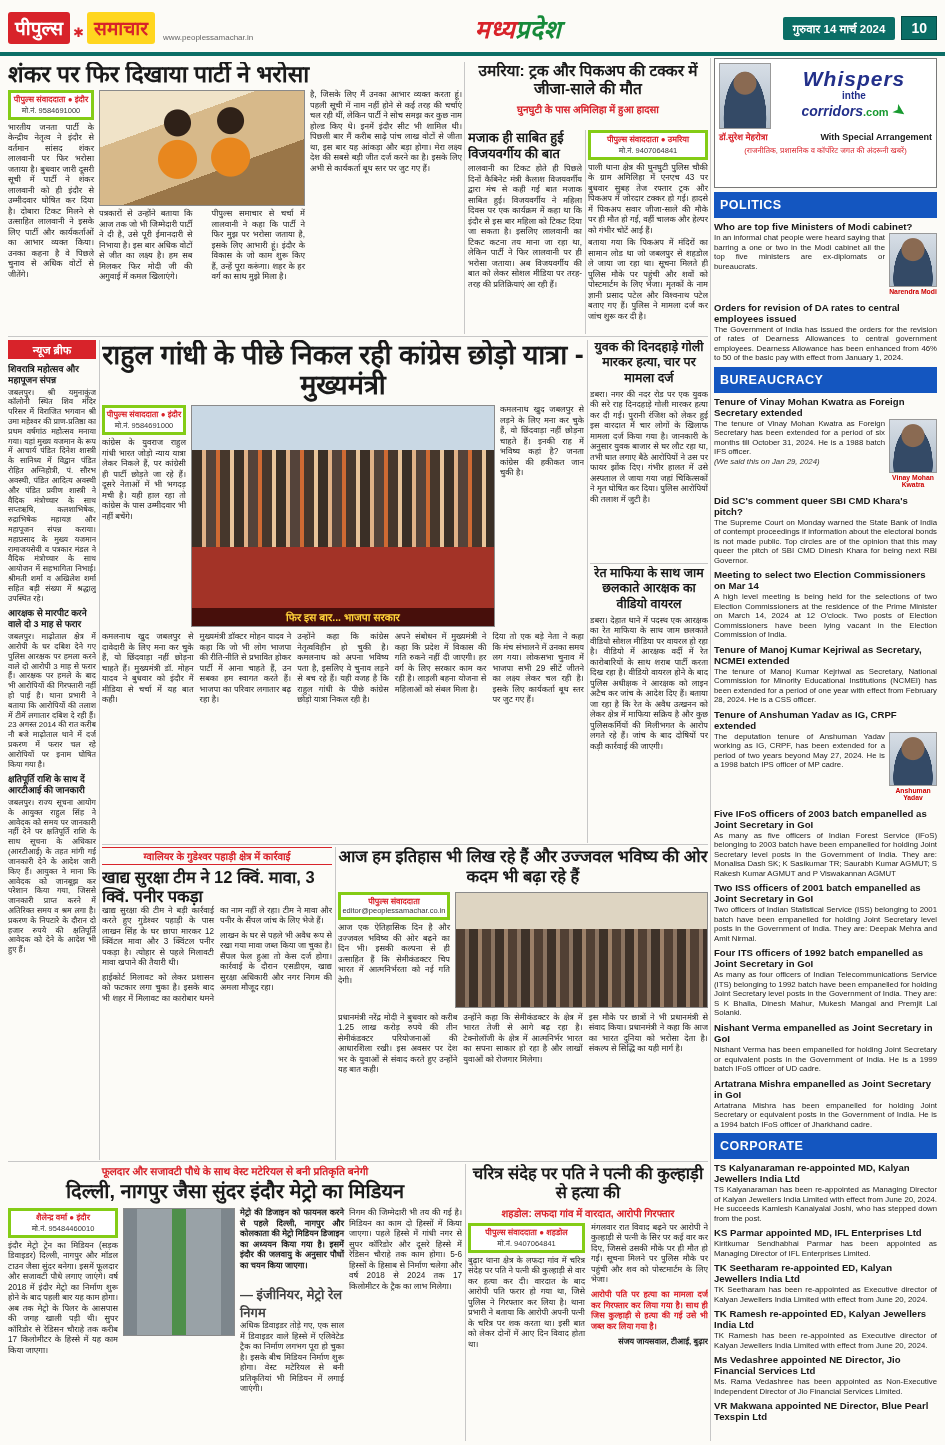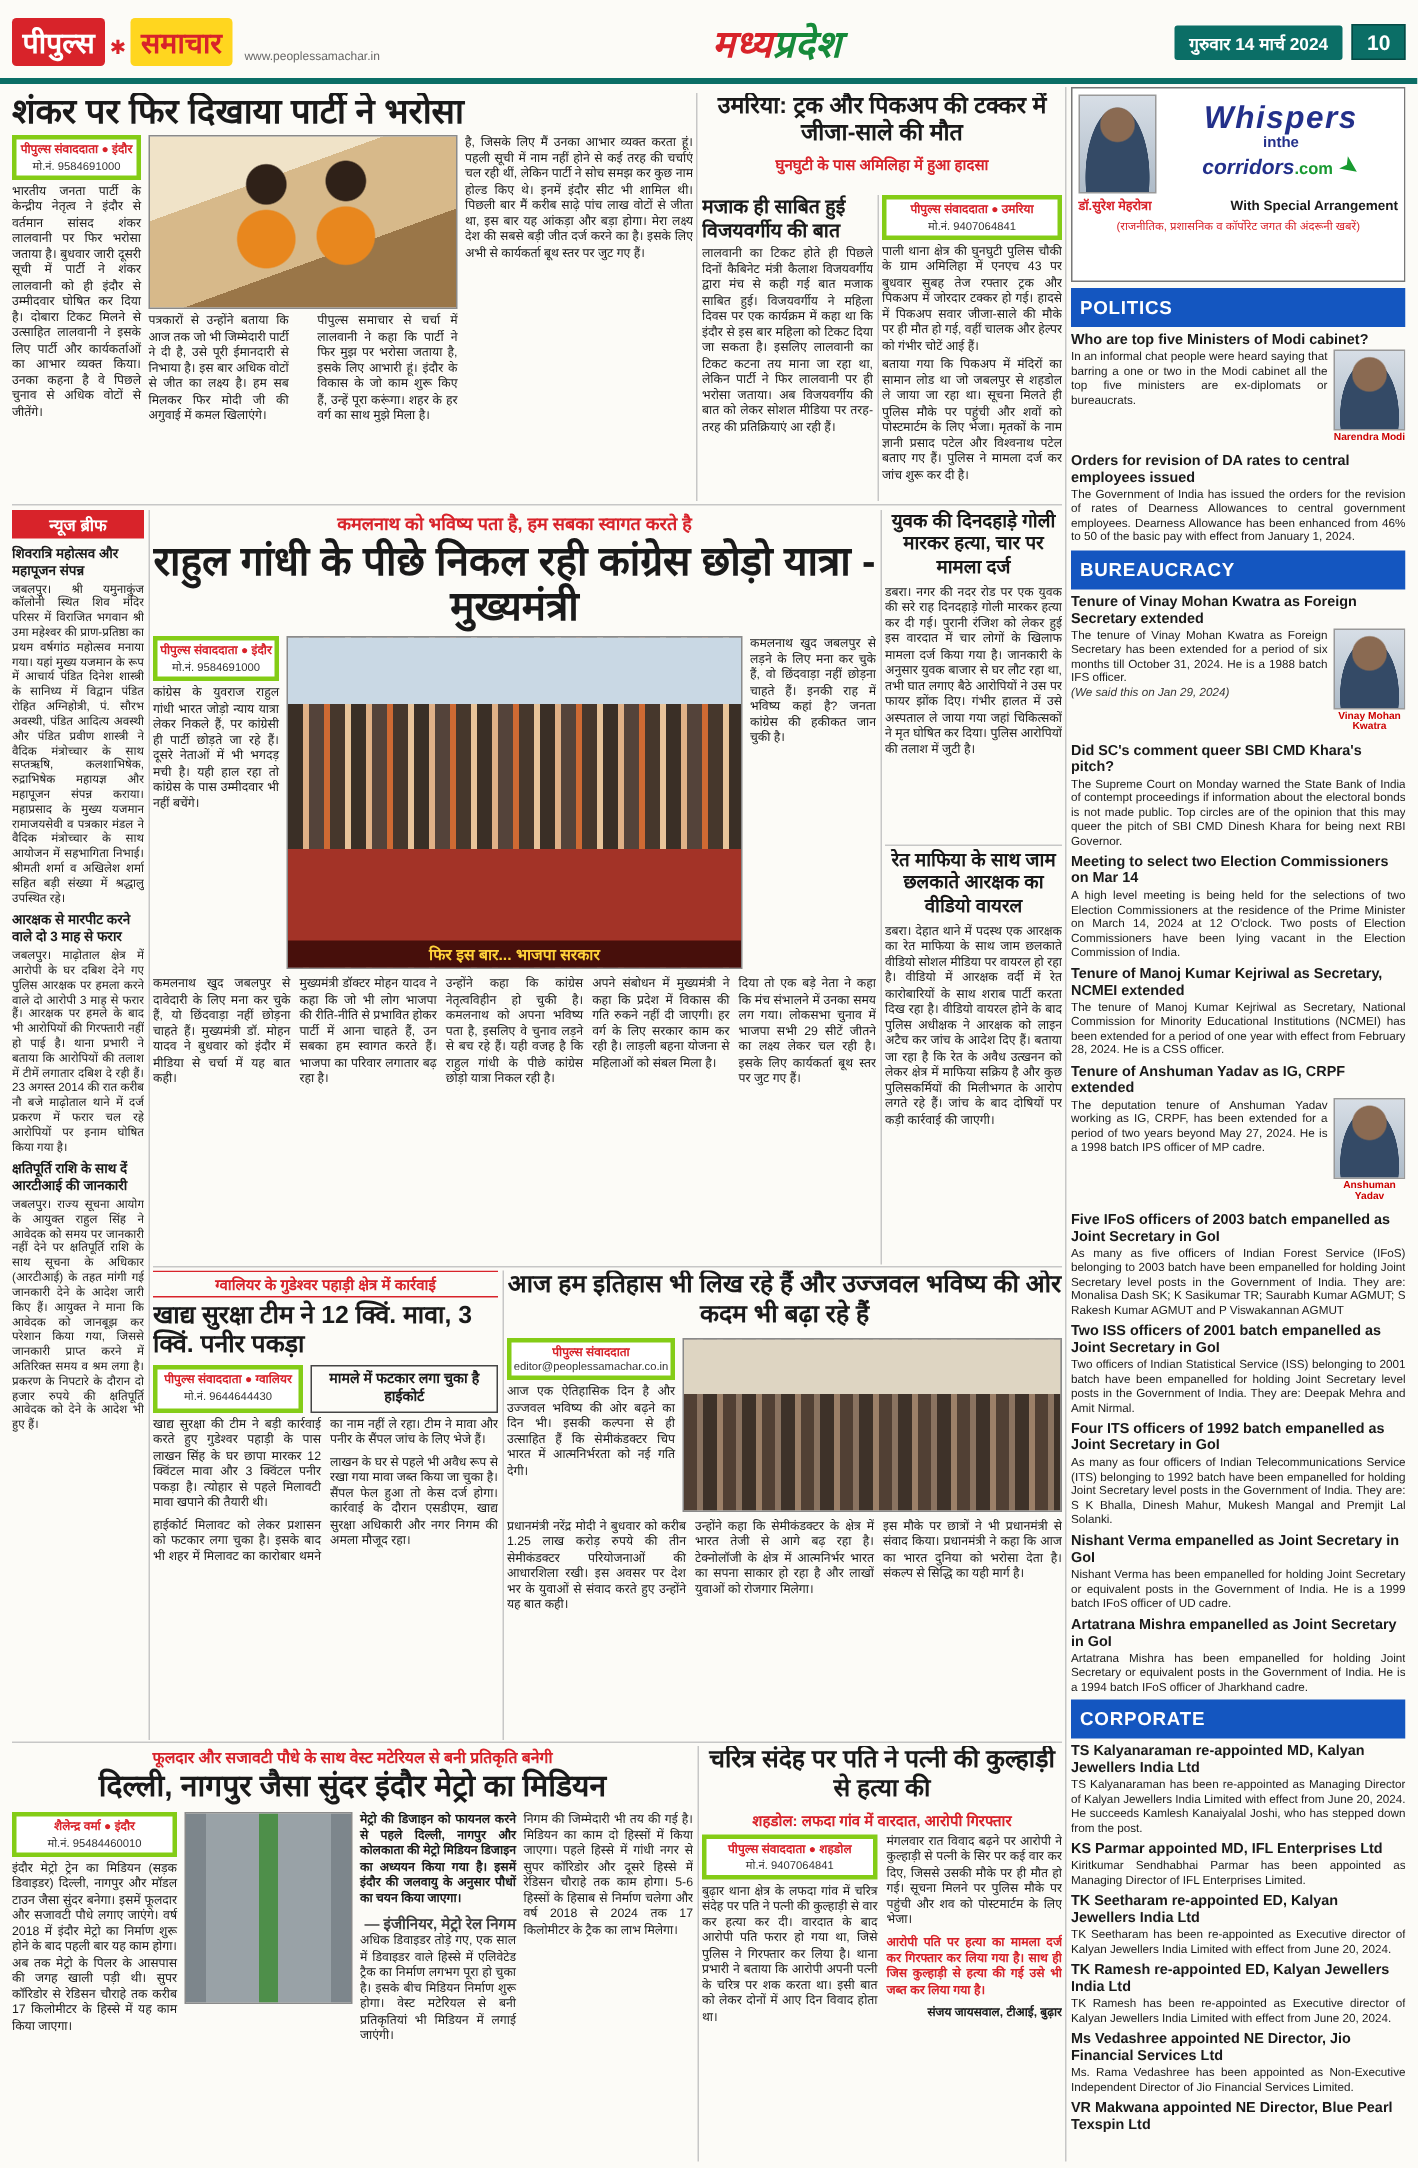--- a/index.html
+++ b/index.html
@@ -109,21 +109,21 @@
 #metro{left:8px;top:1164px;width:454px;height:277px}
 #metro .kicker{font-size:10.5px}
 #metro h2{font-size:20px;line-height:1.15;font-weight:bold;text-align:center;margin-top:2px}
 .mt-row{display:flex;gap:5px;margin-top:5px;height:210px}
 .mt-c0{width:110px;flex:none}
 .photo-metro{width:112px;height:128px;flex:none;background:
  linear-gradient(90deg,#7d868c 0 12%,#99a2a7 12% 44%,#4e8f4a 44% 56%,#99a2a7 56% 88%,#7d868c 88% 100%)}
 .mt-c2{width:104px;flex:none}
 .mt-c3{flex:1}
 .quote{font-weight:bold}
-.quote-by{font-size:10px;font-weight:bold;text-align:right;color:#444;margin-top:4px}
+.quote-by{font-size:13px;font-weight:bold;text-align:left;color:#444;margin-top:14px}
 
 
 #charitra{left:468px;top:1164px;width:240px;height:277px}
 #charitra h2{font-size:16.5px;line-height:1.18;font-weight:bold;text-align:center}
 #charitra .sub{font-size:10px;font-weight:bold;color:#d8232a;text-align:center;margin:3px 0}
 .ch-row{display:flex;gap:6px}
 .ch-row>div{width:50%}
 .note{color:#d8232a;font-weight:bold;font-size:8.2px;line-height:1.3;text-align:justify;margin-top:4px}
 .note-by{font-size:8px;font-weight:bold;text-align:right;margin-top:2px}
 
@@ -225,21 +225,20 @@
     <h4>आरक्षक से मारपीट करने वाले दो 3 माह से फरार</h4>
     <p>जबलपुर। माढ़ोताल क्षेत्र में आरोपी के घर दबिश देने गए पुलिस आरक्षक पर हमला करने वाले दो आरोपी 3 माह से फरार हैं। आरक्षक पर हमले के बाद भी आरोपियों की गिरफ्तारी नहीं हो पाई है। थाना प्रभारी ने बताया कि आरोपियों की तलाश में टीमें लगातार दबिश दे रही हैं। 23 अगस्त 2014 की रात करीब नौ बजे माढ़ोताल थाने में दर्ज प्रकरण में फरार चल रहे आरोपियों पर इनाम घोषित किया गया है।</p>
   </div>
   <div class="nb-item">
     <h4>क्षतिपूर्ति राशि के साथ दें आरटीआई की जानकारी</h4>
     <p>जबलपुर। राज्य सूचना आयोग के आयुक्त राहुल सिंह ने आवेदक को समय पर जानकारी नहीं देने पर क्षतिपूर्ति राशि के साथ सूचना के अधिकार (आरटीआई) के तहत मांगी गई जानकारी देने के आदेश जारी किए हैं। आयुक्त ने माना कि आवेदक को जानबूझ कर परेशान किया गया, जिससे जानकारी प्राप्त करने में अतिरिक्त समय व श्रम लगा है। प्रकरण के निपटारे के दौरान दो हजार रुपये की क्षतिपूर्ति आवेदक को देने के आदेश भी हुए हैं।</p>
   </div>
 </aside>
 
 <section id="rahul" class="abs">
-  <div class="kicker">कमलनाथ को भविष्य पता है, हम सबका स्वागत करते है</div>
   <h1>राहुल गांधी के पीछे निकल रही कांग्रेस छोड़ो यात्रा - मुख्यमंत्री</h1>
   <div class="rh-row">
     <div class="rh-c0">
       <div class="byline">
         <div class="rep">पीपुल्स संवाददाता ● इंदौर</div>
         <div class="mob">मो.नं. 9584691000</div>
       </div>
       <p class="bt">कांग्रेस के युवराज राहुल गांधी भारत जोड़ो न्याय यात्रा लेकर निकले हैं, पर कांग्रेसी ही पार्टी छोड़ते जा रहे हैं। दूसरे नेताओं में भी भगदड़ मची है। यही हाल रहा तो कांग्रेस के पास उम्मीदवार भी नहीं बचेंगे।</p>
     </div>
     <div class="photo rh-photo">
@@ -261,27 +260,20 @@
   <p class="bt">डबरा। नगर की नदर रोड पर एक युवक की सरे राह दिनदहाड़े गोली मारकर हत्या कर दी गई। पुरानी रंजिश को लेकर हुई इस वारदात में चार लोगों के खिलाफ मामला दर्ज किया गया है। जानकारी के अनुसार युवक बाजार से घर लौट रहा था, तभी घात लगाए बैठे आरोपियों ने उस पर फायर झोंक दिए। गंभीर हालत में उसे अस्पताल ले जाया गया जहां चिकित्सकों ने मृत घोषित कर दिया। पुलिस आरोपियों की तलाश में जुटी है।</p>
 </section>
 <section id="ret" class="abs">
   <h3>रेत माफिया के साथ जाम छलकाते आरक्षक का वीडियो वायरल</h3>
   <p class="bt">डबरा। देहात थाने में पदस्थ एक आरक्षक का रेत माफिया के साथ जाम छलकाते वीडियो सोशल मीडिया पर वायरल हो रहा है। वीडियो में आरक्षक वर्दी में रेत कारोबारियों के साथ शराब पार्टी करता दिख रहा है। वीडियो वायरल होने के बाद पुलिस अधीक्षक ने आरक्षक को लाइन अटैच कर जांच के आदेश दिए हैं। बताया जा रहा है कि रेत के अवैध उत्खनन को लेकर क्षेत्र में माफिया सक्रिय है और कुछ पुलिसकर्मियों की मिलीभगत के आरोप लगते रहे हैं। जांच के बाद दोषियों पर कड़ी कार्रवाई की जाएगी।</p>
 </section>
 
 <section id="khadya" class="abs">
   <div class="kicker">ग्वालियर के गुडेश्वर पहाड़ी क्षेत्र में कार्रवाई</div>
   <h2>खाद्य सुरक्षा टीम ने 12 क्विं. मावा, 3 क्विं. पनीर पकड़ा</h2>
-  <div class="kh-row">
-    <div class="byline">
-      <div class="rep">पीपुल्स संवाददाता ● ग्वालियर</div>
-      <div class="mob">मो.नं. 9644644430</div>
-    </div>
-    <div class="kh-box">मामले में फटकार लगा चुका है हाईकोर्ट</div>
-  </div>
   <div class="kh-cols">
     <p class="bt">खाद्य सुरक्षा की टीम ने बड़ी कार्रवाई करते हुए गुडेश्वर पहाड़ी के पास लाखन सिंह के घर छापा मारकर 12 क्विंटल मावा और 3 क्विंटल पनीर पकड़ा है। त्योहार से पहले मिलावटी मावा खपाने की तैयारी थी।</p>
     <p class="bt">हाईकोर्ट मिलावट को लेकर प्रशासन को फटकार लगा चुका है। इसके बाद भी शहर में मिलावट का कारोबार थमने का नाम नहीं ले रहा। टीम ने मावा और पनीर के सैंपल जांच के लिए भेजे हैं।</p>
     <p class="bt">लाखन के घर से पहले भी अवैध रूप से रखा गया मावा जब्त किया जा चुका है। सैंपल फेल हुआ तो केस दर्ज होगा। कार्रवाई के दौरान एसडीएम, खाद्य सुरक्षा अधिकारी और नगर निगम की अमला मौजूद रहा।</p>
   </div>
 </section>
 
 <section id="itihas" class="abs">
   <h2>आज हम इतिहास भी लिख रहे हैं और उज्जवल भविष्य की ओर कदम भी बढ़ा रहे हैं</h2>
   <div class="it-row">

